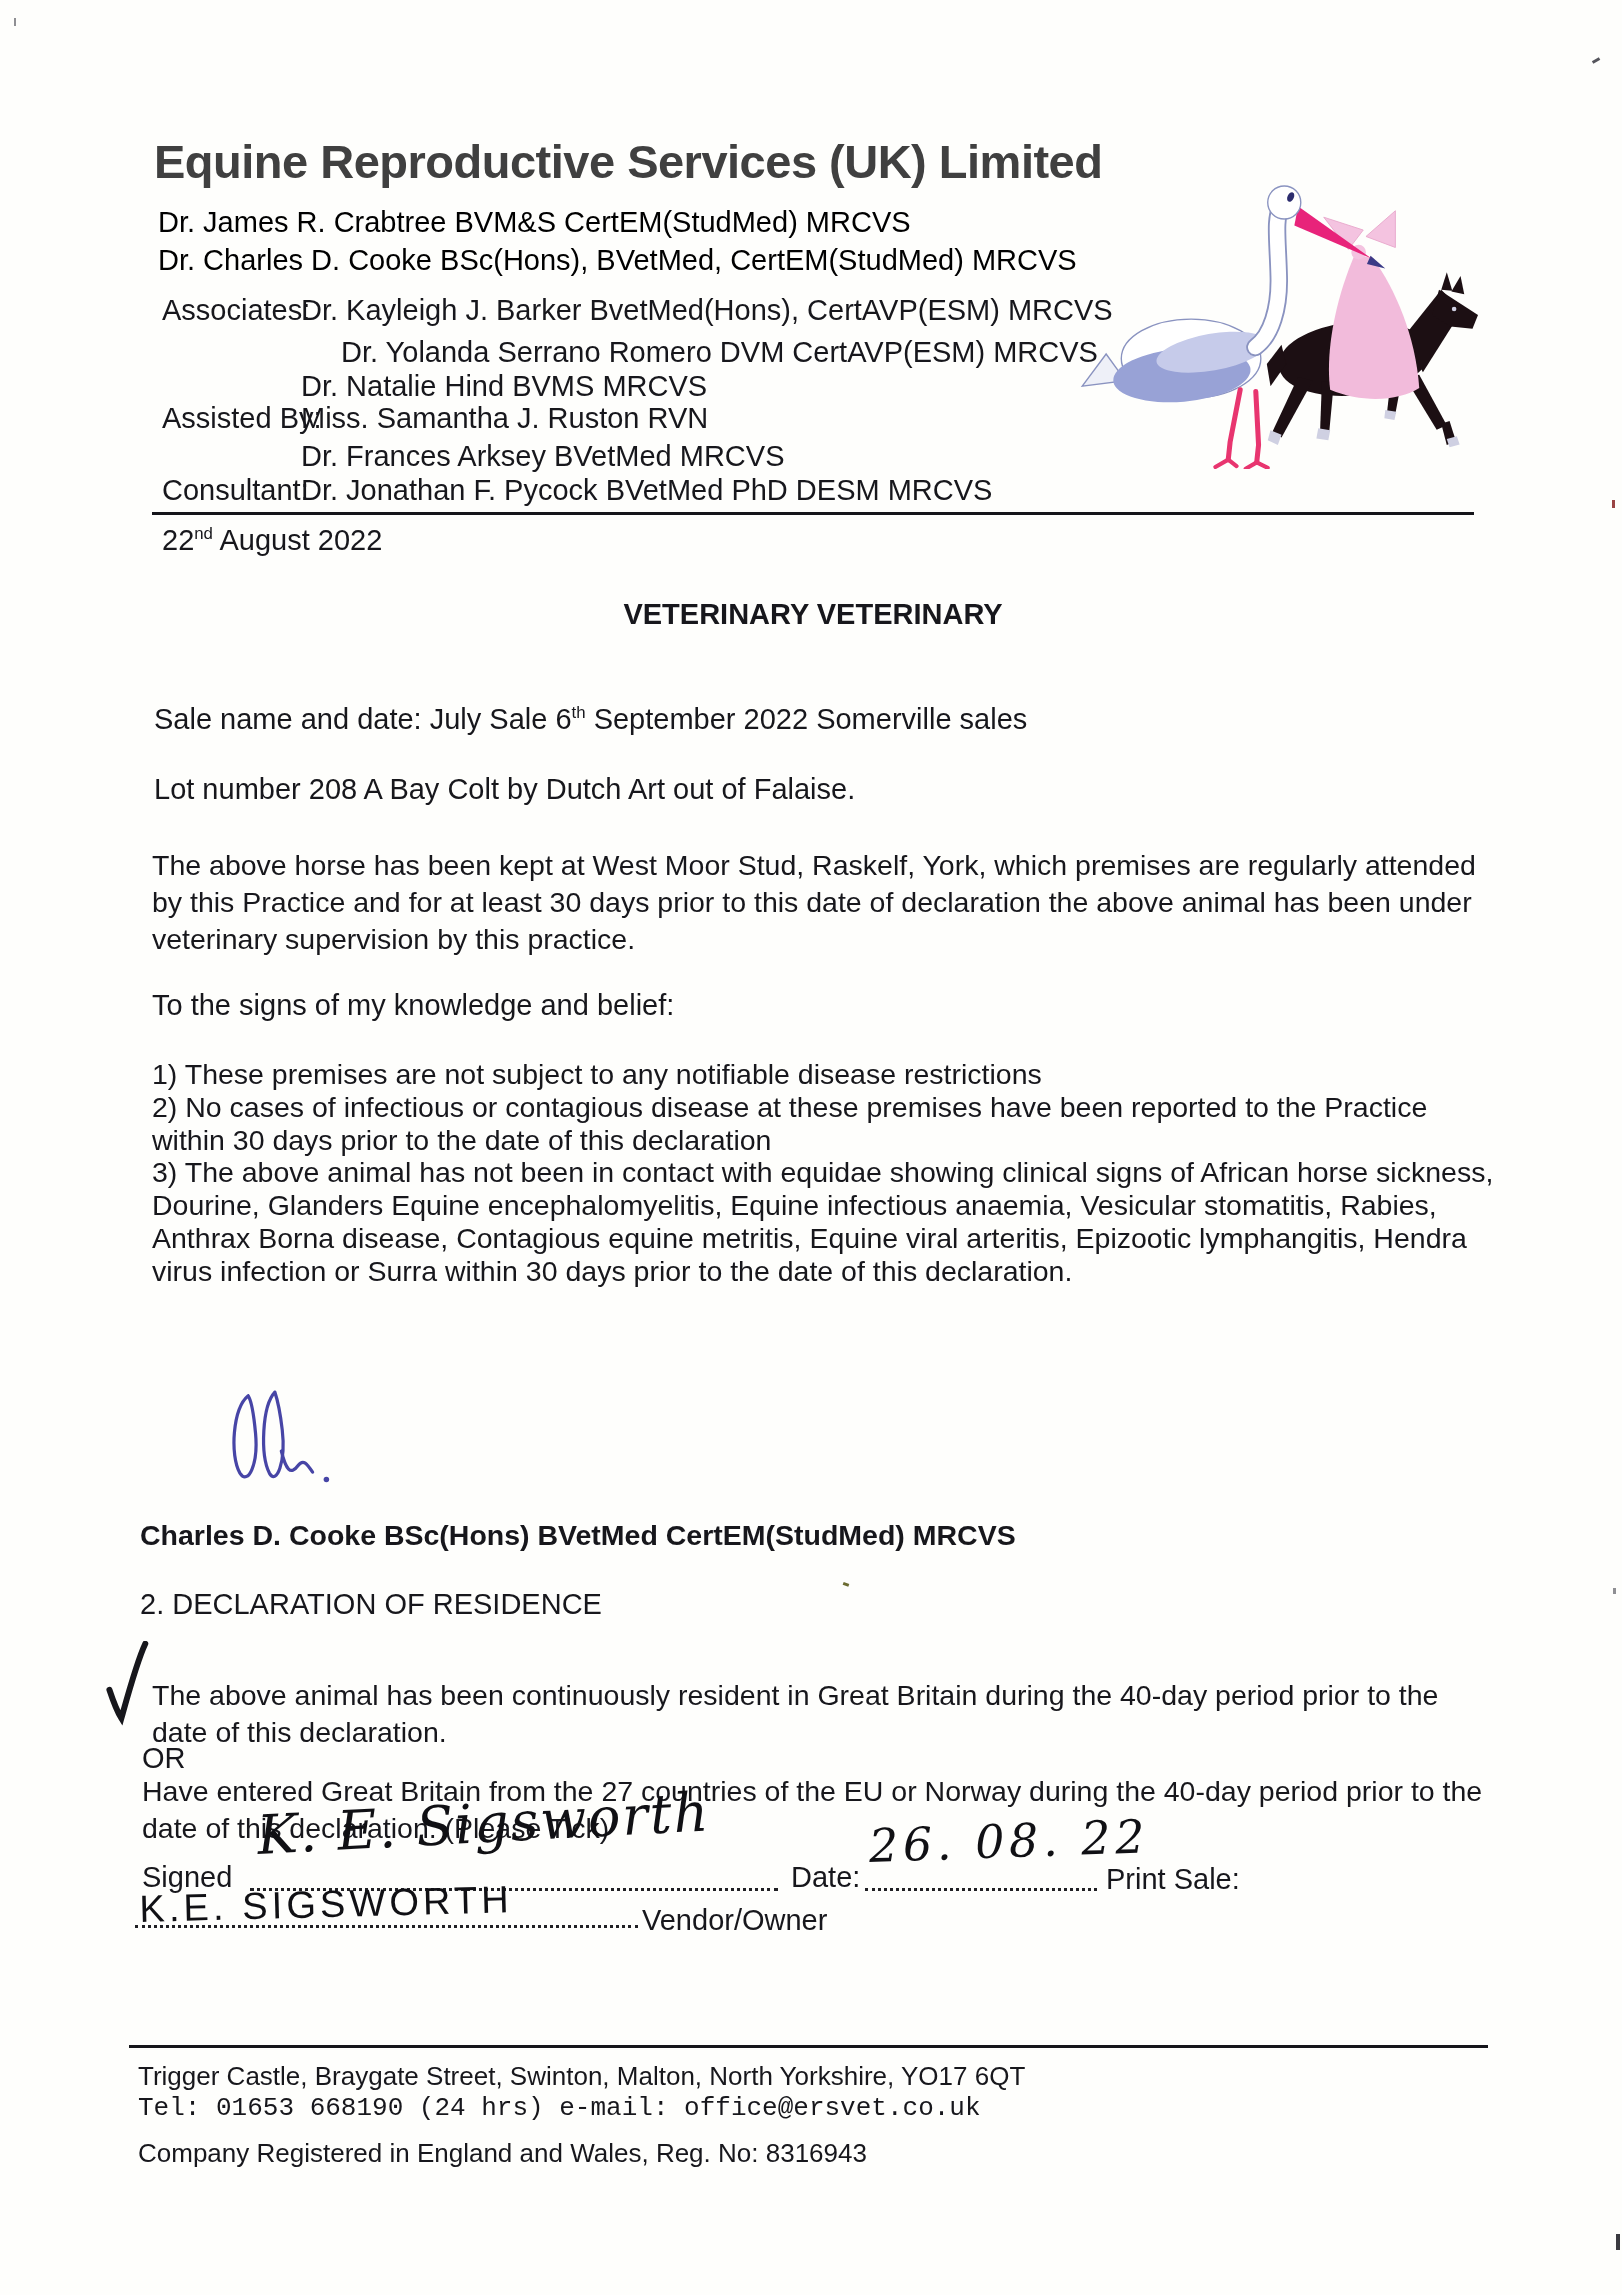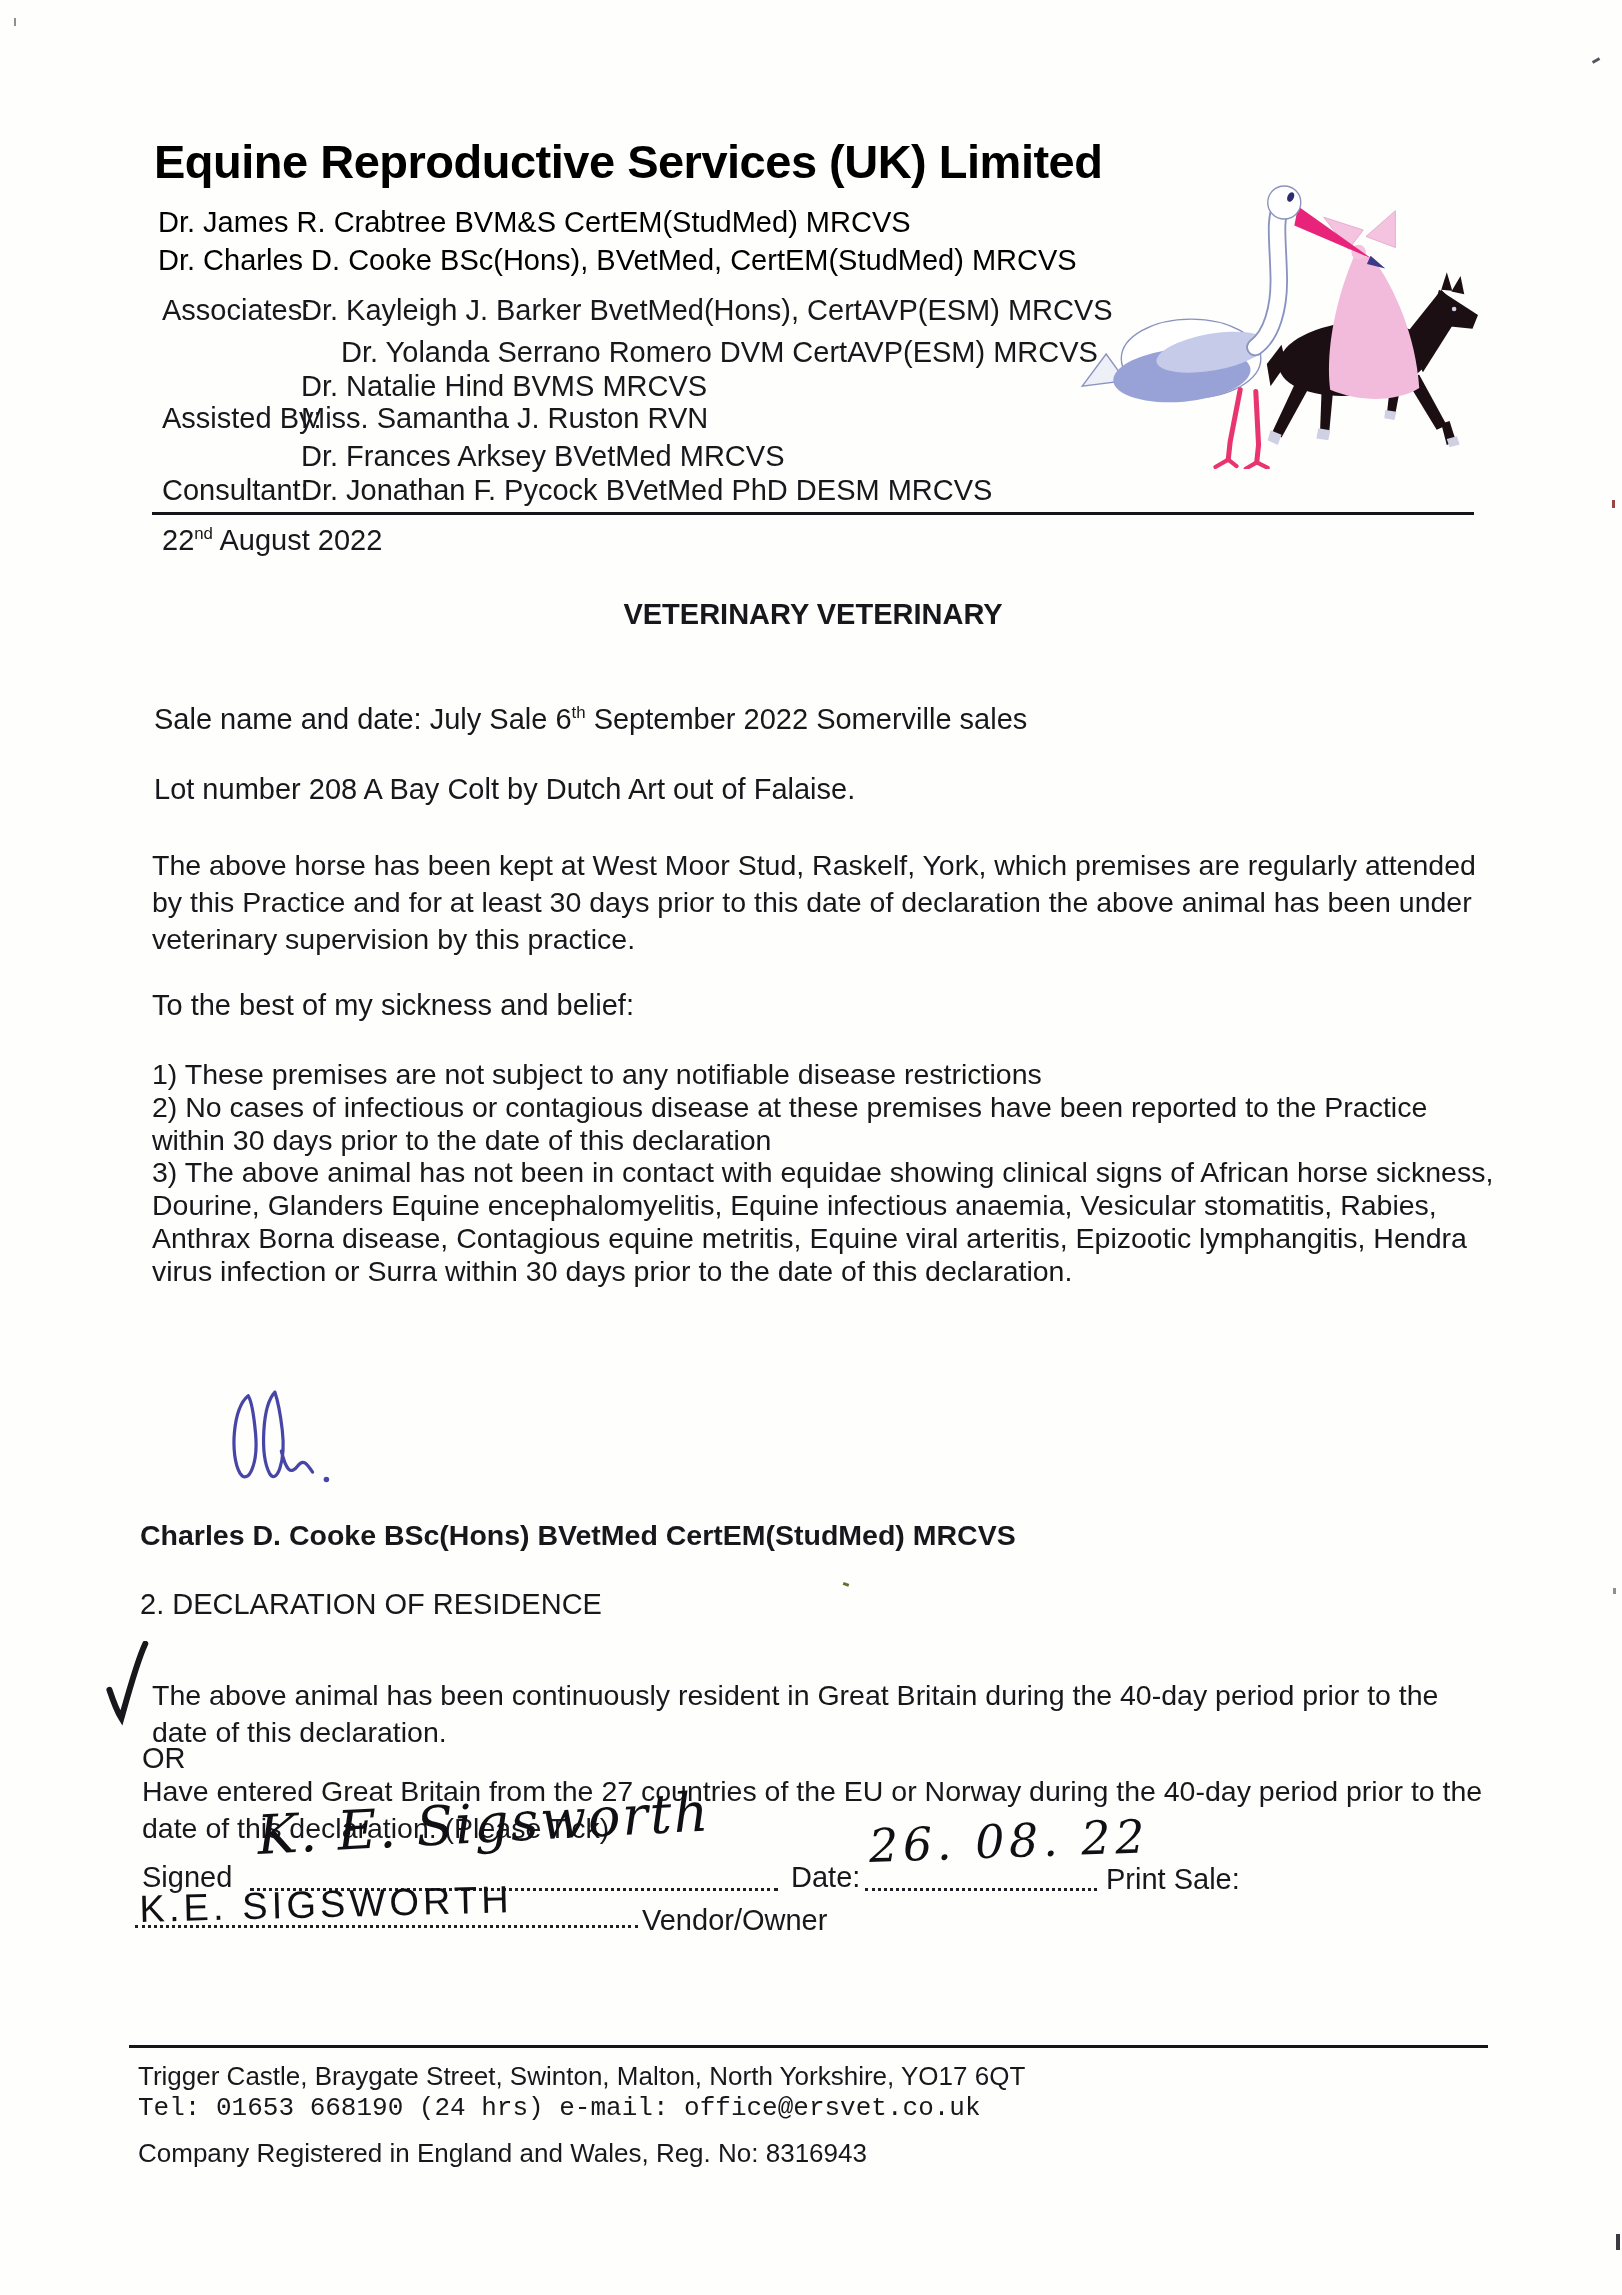--- a/index.html
+++ b/index.html
@@ -1,21 +1,21 @@
 <!DOCTYPE html>
 <html style="font-size:7.3px"><head>
 <meta charset="utf-8">
 <style>
   html,body{margin:0;padding:0;background:#e8e8e8;}
   .page{
     position:relative;width:1623px;height:2295px;background:#fefefc;
     font-family:"Liberation Sans", sans-serif;color:#17171c;overflow:hidden;
   }
   .abs{position:absolute;}
-  .navy{color:#000000;}
+  .navy{color:#404040;}
   .names{color:#000000;}
   .t-title{font-size:47px;font-weight:bold;letter-spacing:-0.5px;}
   .t-head{font-size:29px;}
   .t-body{font-size:28.5px;line-height:37px;}
   .t-list{font-size:28.5px;line-height:33px;}
   .t-bold{font-size:28.5px;font-weight:bold;}
   .t-foot{font-size:26px;line-height:32px;}
   .center{text-align:center;}
   .rule{background:#15151a;height:3.2px;}
   .dots{border-bottom:3.2px dotted #202024;height:24px;}
@@ -96,21 +96,21 @@
   <div class="abs rule" style="left:152px;top:512px;width:1322px;"></div>
   <div class="abs t-head" style="left:162px;top:524px;"><span>22</span><sup class="sm">nd</sup><span> August 2022</span></div>
 
   <div class="abs t-bold center" style="left:152px;top:598px;width:1322px;font-size:29px;">VETERINARY VETERINARY</div>
 
   <div class="abs t-head" style="left:154px;top:703px;"><span>Sale name and date: July Sale 6</span><sup class="sm">th</sup><span> September 2022 Somerville sales</span></div>
   <div class="abs t-head" style="left:154px;top:773px;">Lot number 208 A Bay Colt by Dutch Art out of Falaise.</div>
 
   <div class="abs t-body" style="left:152px;top:847px;width:1334px;">The above horse has been kept at West Moor Stud, Raskelf, York, which premises are regularly attended by this Practice and for at least 30 days prior to this date of declaration the above animal has been under veterinary supervision by this practice.</div>
 
-  <div class="abs t-head" style="left:152px;top:989px;">To the best of my sickness and belief:</div>
+  <div class="abs t-head" style="left:152px;top:989px;">To the signs of my knowledge and belief:</div>
 
   <div class="abs t-list" style="left:152px;top:1058px;width:1343px;">1) These premises are not subject to any notifiable disease restrictions</div>
   <div class="abs t-list" style="left:152px;top:1091px;width:1343px;">2) No cases of infectious or contagious disease at these premises have been reported to the Practice within 30 days prior to the date of this declaration</div>
   <div class="abs t-list" style="left:152px;top:1156px;width:1343px;">3) The above animal has not been in contact with equidae showing clinical signs of African horse sickness, Dourine, Glanders Equine encephalomyelitis, Equine infectious anaemia, Vesicular stomatitis, Rabies, Anthrax Borna disease, Contagious equine metritis, Equine viral arteritis, Epizootic lymphangitis, Hendra virus infection or Surra within 30 days prior to the date of this declaration.</div>
 
   <div class="abs" style="left:216px;top:1382px;">
     <svg width="138" height="115" viewBox="0 0 300 250">
       <g fill="none" stroke="#4745a6" stroke-width="7" stroke-linecap="round">
         <path d="M 70,30 C 36,58 30,160 52,198 C 70,226 92,178 86,112 C 81,58 74,36 70,30"></path>
         <path d="M 128,22 C 100,52 96,158 116,198 C 132,226 152,172 144,104 C 138,52 130,28 128,22"></path>

